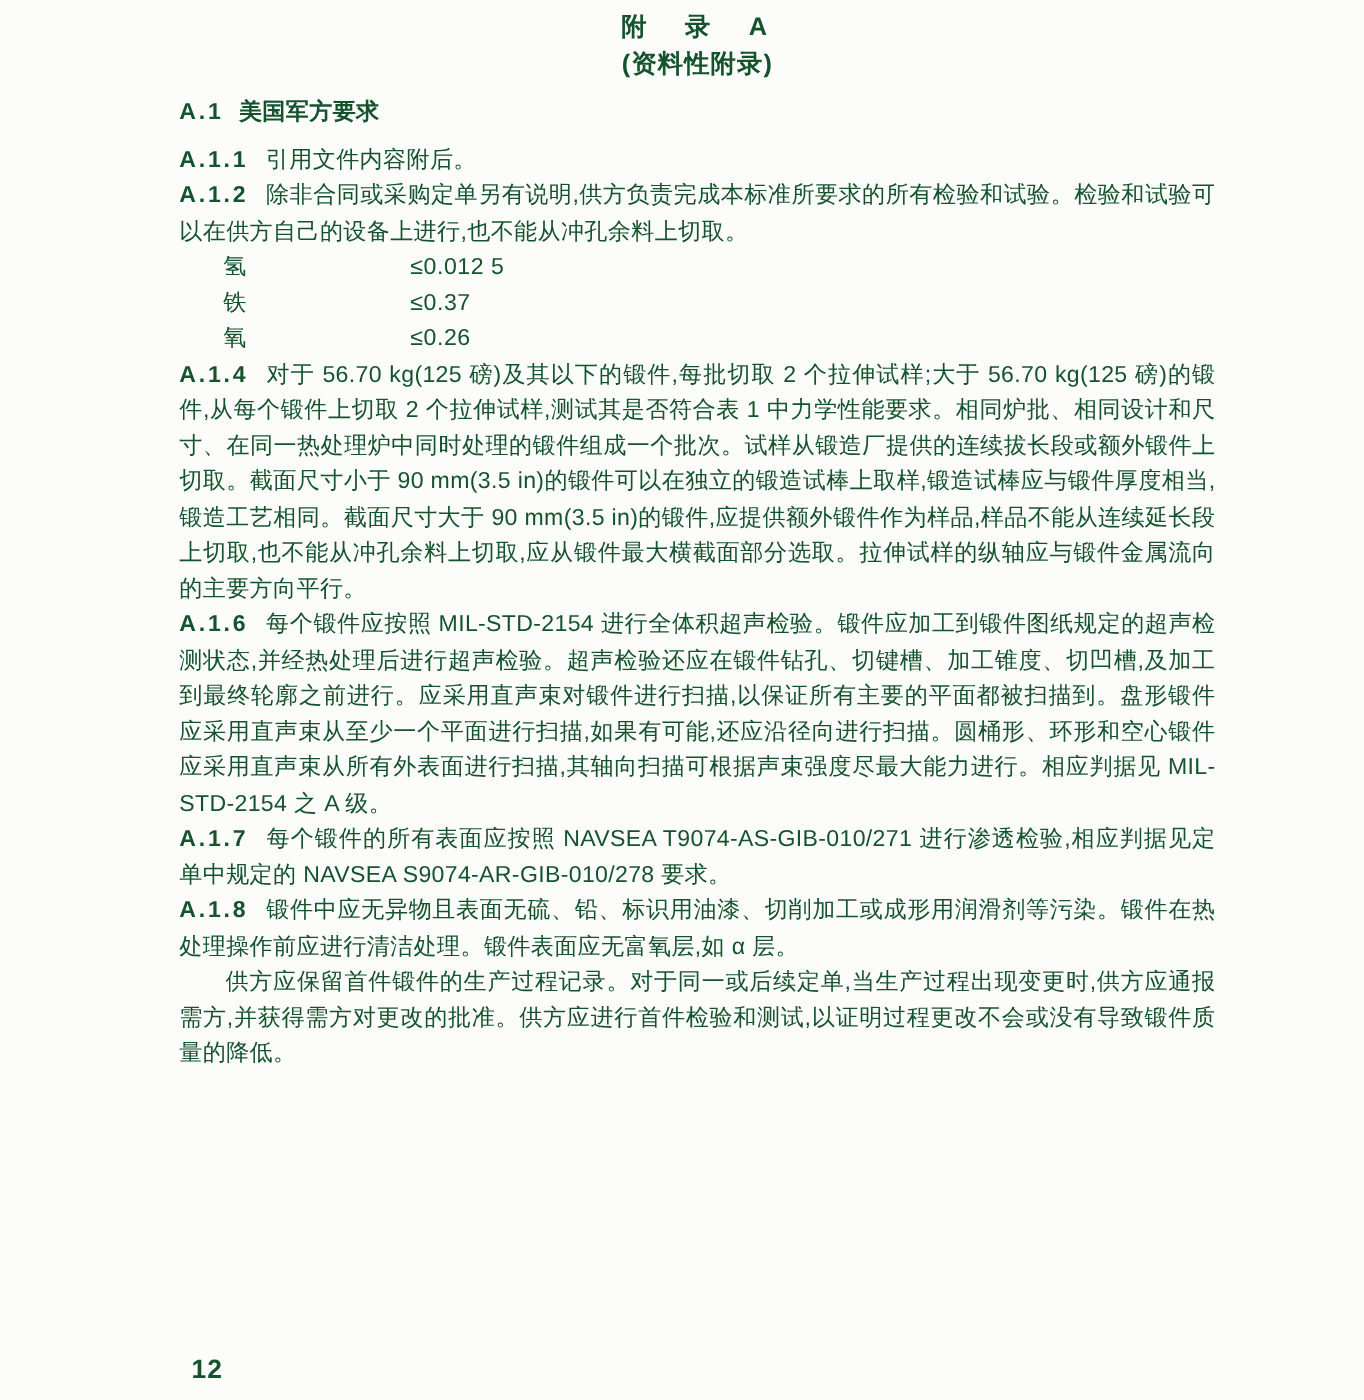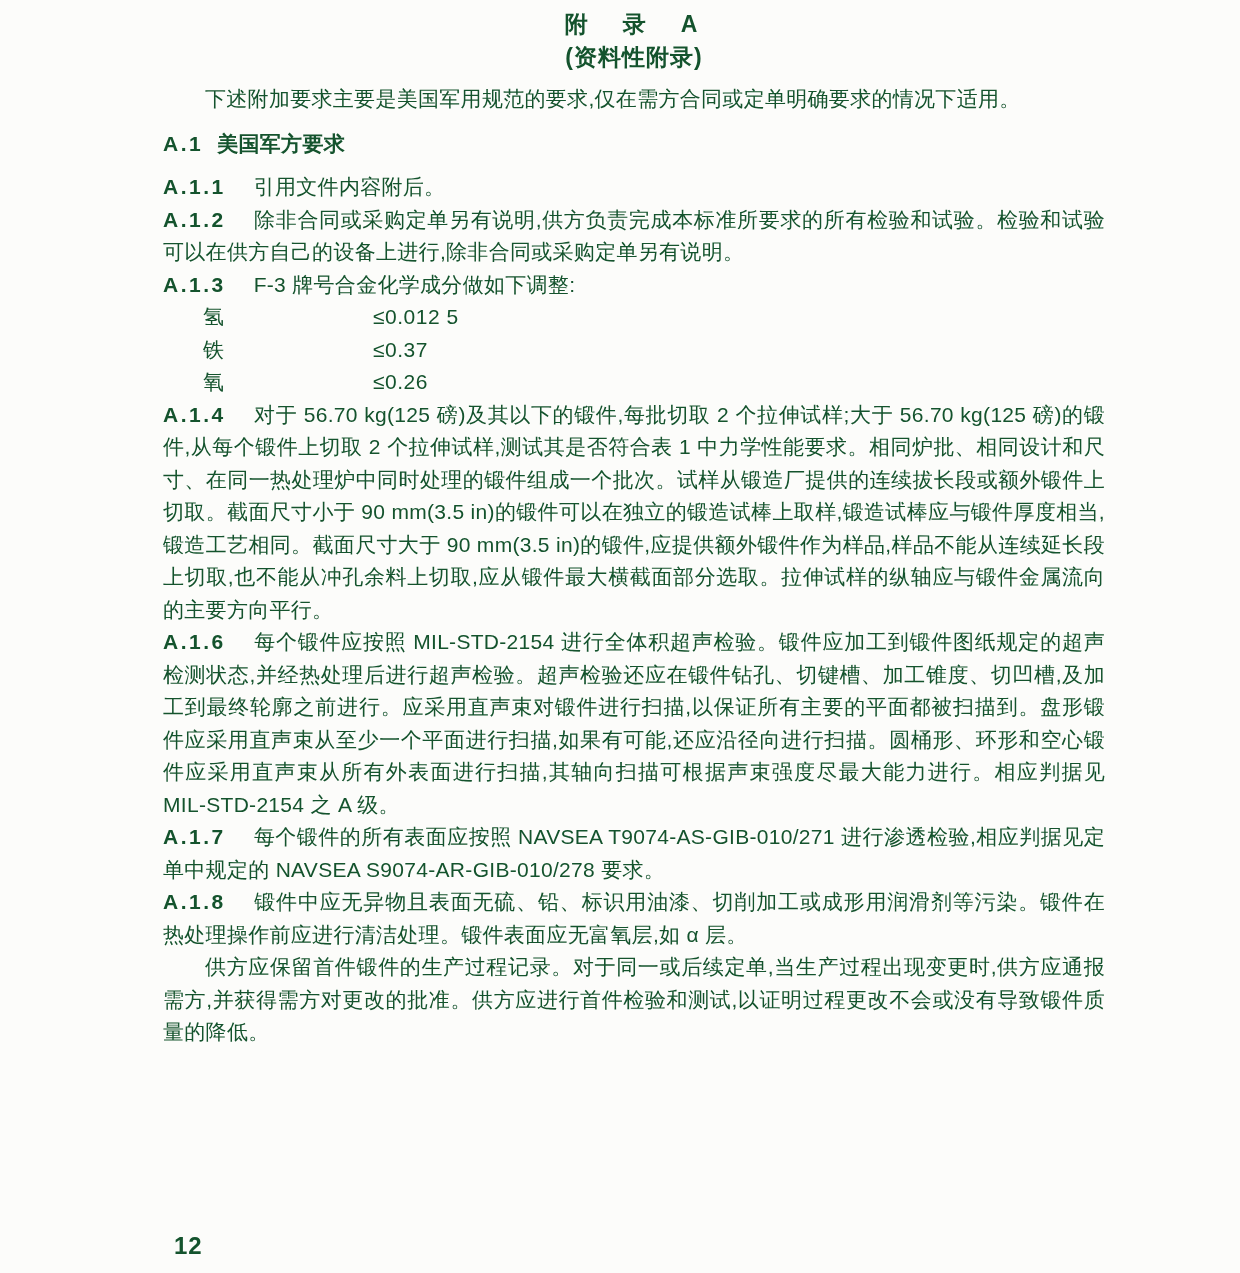--- a/index.html
+++ b/index.html
@@ -42,21 +42,21 @@
   }
   p.first-indent { text-indent: 2em; margin-top: 9px; }
   p.section-heading {
     font-weight: 700;
     margin: 12px 0 11px 0;
     text-align: left;
   }
   .clause-label {
     font-weight: 700;
     letter-spacing: 2.5px;
-    margin-right: 28px;
+    margin-right: 16px;
     white-space: nowrap;
   }
   .section-heading .clause-label { margin-right: 14px; text-align: right; }
   .chem-block { margin: 0; }
   .chem-row {
     display: flex;
     line-height: 32.5px;
     font-size: 21px;
   }
   .chem-element {
@@ -78,29 +78,27 @@
 <body>
 
 <div class="page">
   <div class="content body-text">
 
     <div class="doc-title">
       <div class="t1">附　录　A</div>
       <div>(资料性附录)</div>
     </div>
 
-    <p class="para first-indent">下述附加要求主要是美国军用规范的要求,仅在需方合同或定单明确要求的情况下适用。</p>
 
     <p class="para section-heading"><span class="clause-label">A.1</span><span>美国军方要求</span></p>
 
     <p class="para"><span class="clause-label">A.1.1</span><span>引用文件内容附后。</span></p>
 
-    <p class="para"><span class="clause-label">A.1.2</span><span>除非合同或采购定单另有说明,供方负责完成本标准所要求的所有检验和试验。检验和试验可以在供方自己的设备上进行,除非合同或采购定单另有说明。</span></p>
+    <p class="para"><span class="clause-label">A.1.2</span><span>除非合同或采购定单另有说明,供方负责完成本标准所要求的所有检验和试验。检验和试验可以在供方自己的设备上进行,也不能从冲孔余料上切取。</span></p>
 
-    <p class="para"><span class="clause-label">A.1.3</span><span>F-3 牌号合金化学成分做如下调整:</span></p>
 
     <div class="chem-block">
       <div class="chem-row">
         <span class="chem-element">氢</span>
         <span class="chem-limit">≤0.012 5</span>
       </div>
       <div class="chem-row">
         <span class="chem-element">铁</span>
         <span class="chem-limit">≤0.37</span>
       </div>

